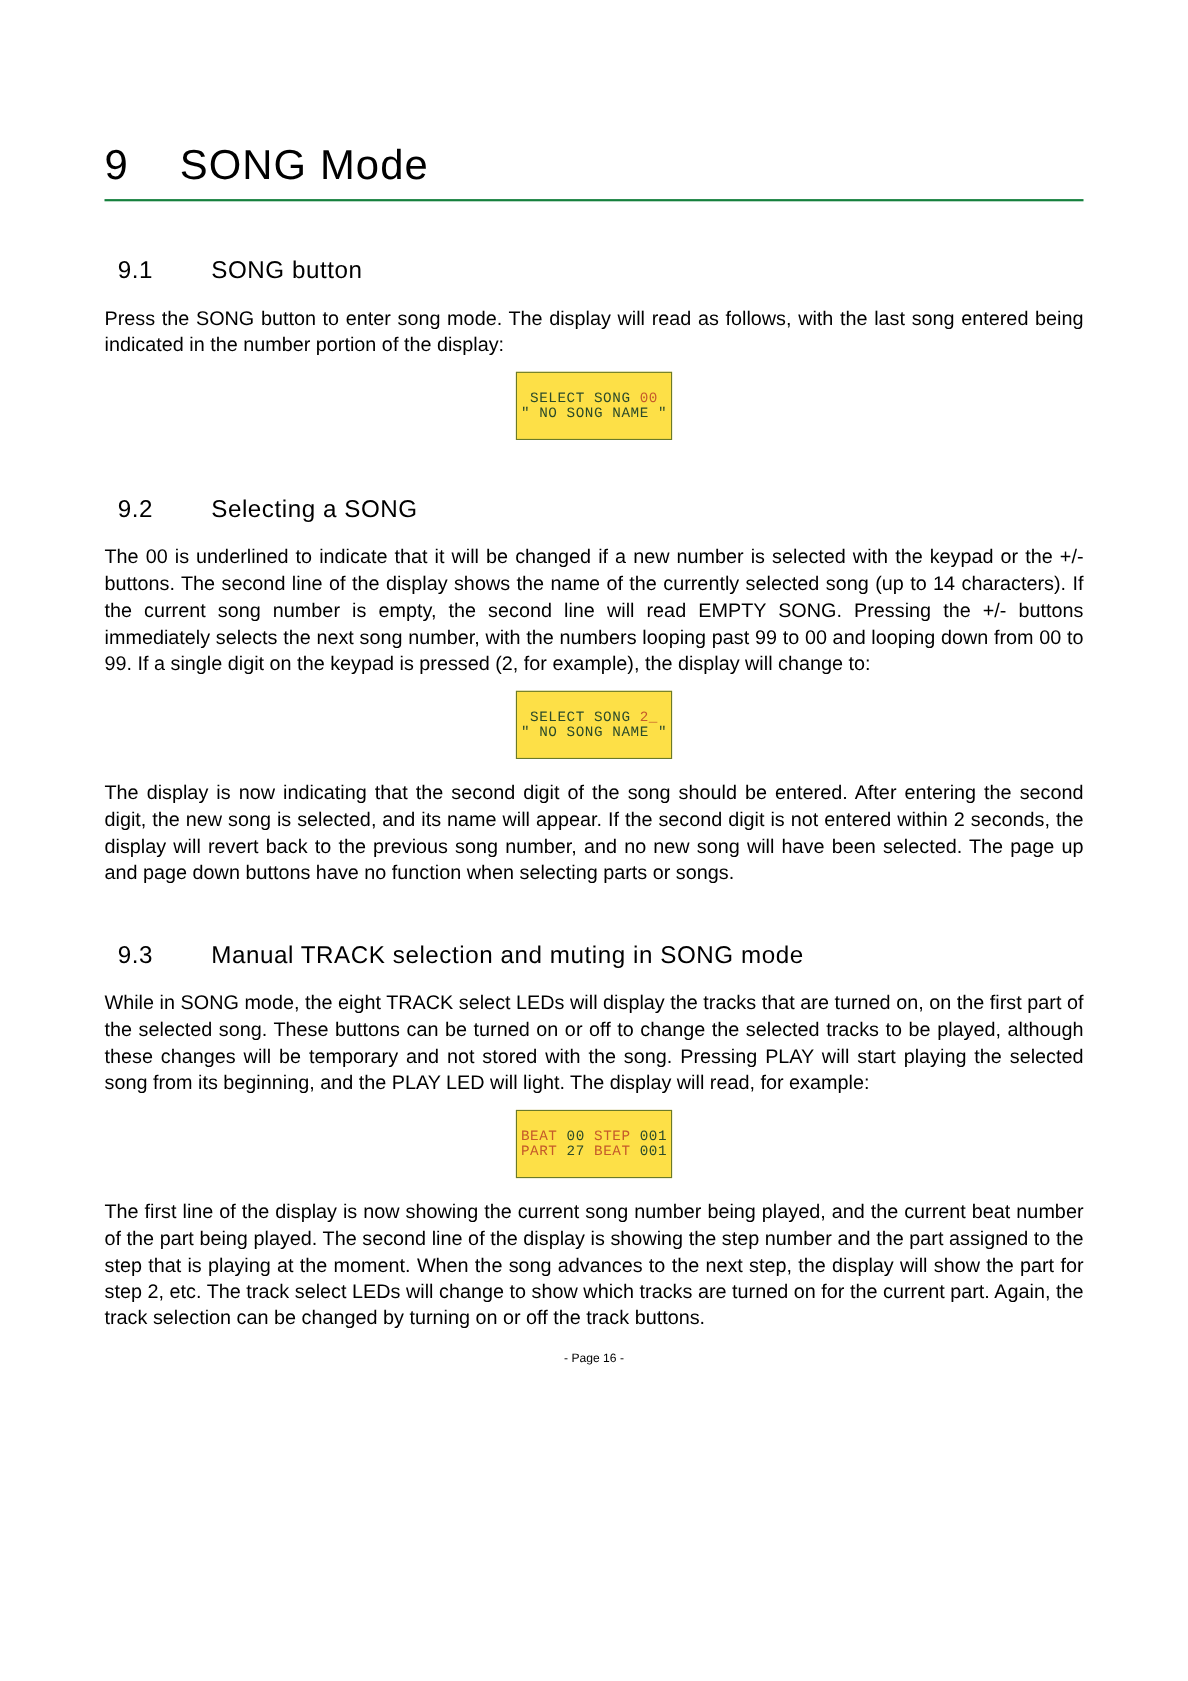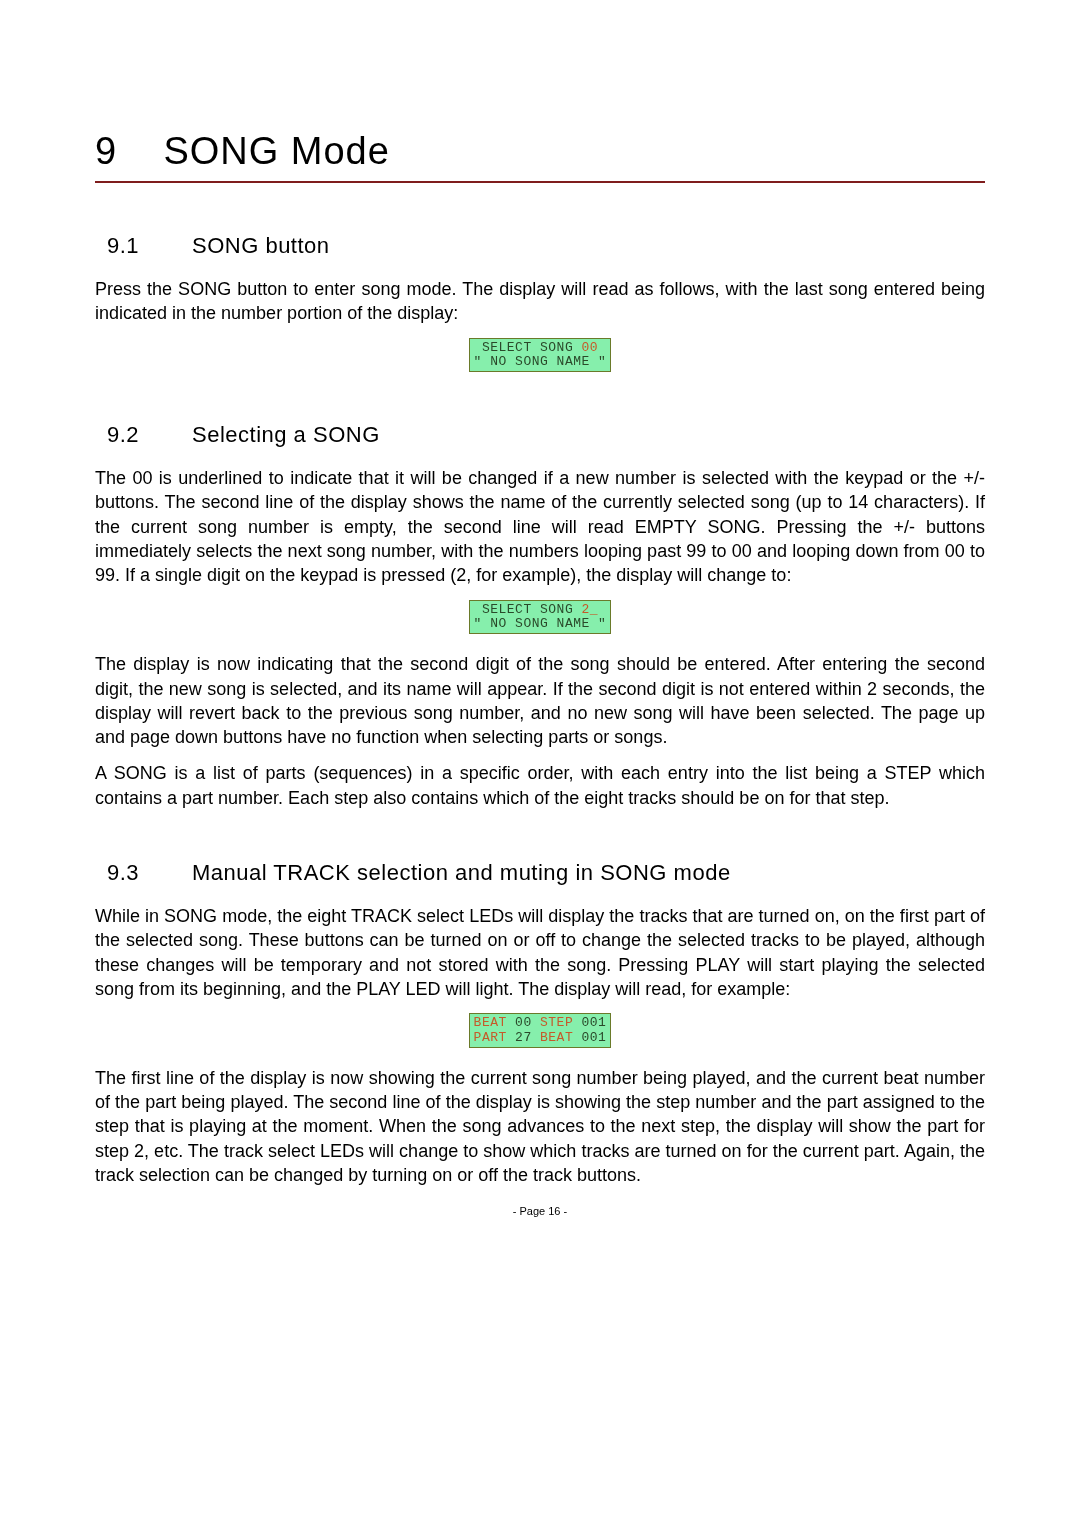--- a/index.html
+++ b/index.html
@@ -11,21 +11,21 @@
     width: 1080px;
   }
   .page {
     padding: 130px 95px 40px 95px;
   }
   .chapter-title {
     font-size: 38px;
     font-weight: normal;
     margin: 0 0 10px 0;
     padding-bottom: 8px;
-    border-bottom: 2px solid #7f1d1d;
+    border-bottom: 2px solid #15803d;
     letter-spacing: 1px;
   }
   .section-heading {
     font-size: 22px;
     font-weight: normal;
     margin: 50px 0 18px 0;
     letter-spacing: 0.5px;
   }
   .section-heading .num {
     display: inline-block;
@@ -37,23 +37,23 @@
     line-height: 1.35;
     text-align: justify;
     margin: 0 0 12px 0;
   }
   .lcd-wrap {
     text-align: center;
     margin: 8px 0 18px 0;
   }
   .lcd {
     display: inline-block;
-    background: #86efac;
+    background: #fde047;
     border: 1px solid #6a7a2a;
-    padding: 2px 4px;
+    padding: 16px 4px;
     font-family: "Courier New", monospace;
     font-size: 13px;
     line-height: 1.1;
     color: #2a4a2a;
     white-space: pre;
     letter-spacing: 0.5px;
   }
   .lcd .hl { color: #c55a2a; }
   .lcd .row { display: block; }
   .footer {
@@ -86,21 +86,20 @@
   </h2>
 
   <p class="body-text">The 00 is underlined to indicate that it will be changed if a new number is selected with the keypad or the +/- buttons. The second line of the display shows the name of the currently selected song (up to 14 characters). If the current song number is empty, the second line will read EMPTY SONG. Pressing the +/- buttons immediately selects the next song number, with the numbers looping past 99 to 00 and looping down from 00 to 99. If a single digit on the keypad is pressed (2, for example), the display will change to:</p>
 
   <div class="lcd-wrap">
     <div class="lcd"><span class="row"><span> SELECT SONG </span><span class="hl">2_</span> </span><span class="row">" NO SONG NAME "</span></div>
   </div>
 
   <p class="body-text">The display is now indicating that the second digit of the song should be entered. After entering the second digit, the new song is selected, and its name will appear. If the second digit is not entered within 2 seconds, the display will revert back to the previous song number, and no new song will have been selected. The page up and page down buttons have no function when selecting parts or songs.</p>
 
-  <p class="body-text">A SONG is a list of parts (sequences) in a specific order, with each entry into the list being a STEP which contains a part number. Each step also contains which of the eight tracks should be on for that step.</p>
 
   <h2 class="section-heading">
     <span class="num">9.3</span><span>Manual TRACK selection and muting in SONG mode</span>
   </h2>
 
   <p class="body-text">While in SONG mode, the eight TRACK select LEDs will display the tracks that are turned on, on the first part of the selected song. These buttons can be turned on or off to change the selected tracks to be played, although these changes will be temporary and not stored with the song. Pressing PLAY will start playing the selected song from its beginning, and the PLAY LED will light. The display will read, for example:</p>
 
   <div class="lcd-wrap">
     <div class="lcd"><span class="row"><span class="hl">BEAT </span><span>00</span><span class="hl"> STEP </span><span>001</span></span><span class="row"><span class="hl">PART </span><span>27</span><span class="hl"> BEAT </span><span>001</span></span></div>
   </div>

